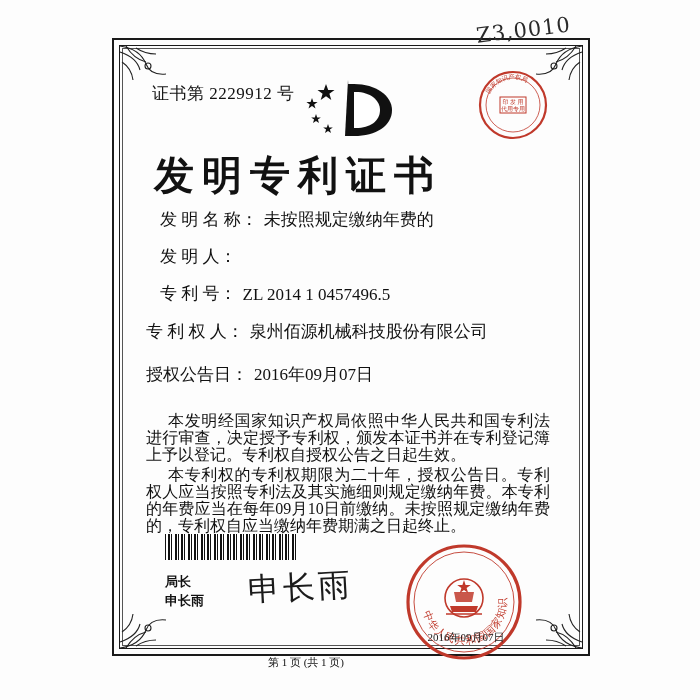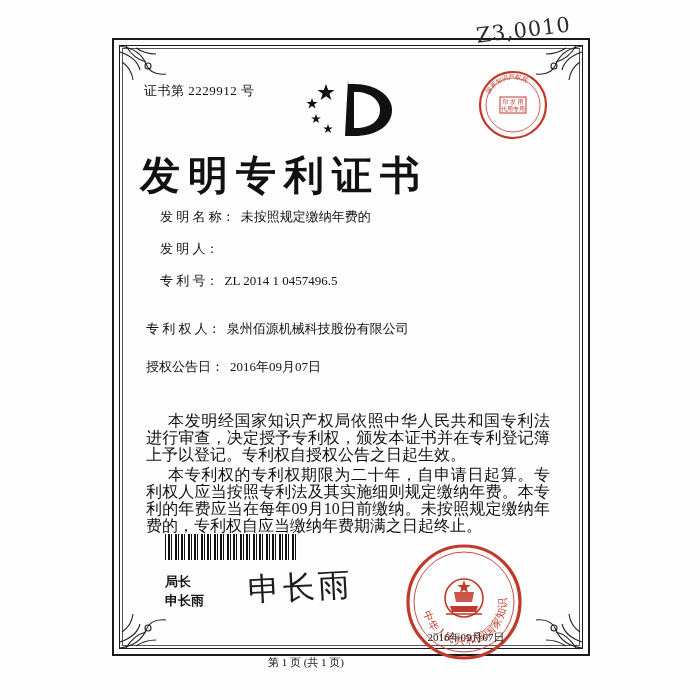--- a/index.html
+++ b/index.html
@@ -81,23 +81,23 @@
     left: 476px;
     top: 68px;
     width: 74px;
     height: 74px;
   }
   .seal-top svg { width: 74px; height: 74px; display: block; }
 
   
   .cert-no {
     position: absolute;
-    left: 144px;
+    left: 152px;
     top: 82px;
-    font-size: 13px;
+    font-size: 17px;
     letter-spacing: 0.5px;
   }
 
   
   .emblem {
     position: absolute;
     left: 296px;
     top: 78px;
     width: 104px;
     height: 62px;
@@ -108,34 +108,35 @@
   .doc-title {
     position: absolute;
     left: 0;
     top: 148px;
     width: 568px;
     text-align: center;
     font-size: 40px;
     font-weight: bold;
     letter-spacing: 8px;
     font-family: "Liberation Serif", "DejaVu Serif", serif;
+    padding-left: 14px;
   }
 
   
   .fields {
     position: absolute;
     left: 160px;
     top: 208px;
     width: 400px;
   }
   .field-row {
     display: flex;
-    align-items: center;
+    align-items: flex-end;
     margin-bottom: 14px;
-    font-size: 13px;
+    font-size: 17px;
   }
   .field-label {
     white-space: pre;
     flex: 0 0 auto;
   }
   .field-value {
     margin-left: 6px;
     flex: 1 1 auto;
   }
 
@@ -325,21 +326,21 @@
       <span class="field-value">泉州佰源机械科技股份有限公司</span>
     </div>
     <div class="field-row">
       <span class="field-label">授权公告日：</span>
       <span class="field-value">2016年09月07日</span>
     </div>
   </div>
 
   <div class="body-text">
     <p>本发明经国家知识产权局依照中华人民共和国专利法进行审查，决定授予专利权，颁发本证书并在专利登记簿上予以登记。专利权自授权公告之日起生效。</p>
-    <p>本专利权的专利权期限为二十年，自申请日起算。专利权人应当按照专利法及其实施细则规定缴纳年费。本专利的年费应当在每年09月10日前缴纳。未按照规定缴纳年费的，专利权自应当缴纳年费期满之日起终止。</p>
+    <p>本专利权的专利权期限为二十年，授权公告日。专利权人应当按照专利法及其实施细则规定缴纳年费。本专利的年费应当在每年09月10日前缴纳。未按照规定缴纳年费的，专利权自应当缴纳年费期满之日起终止。</p>
   </div>
 
   <div class="barcode"></div>
 
   <div class="sig-label">
     <div>局长</div>
     <div>申长雨</div>
   </div>
   <div class="sig-hand">申长雨</div>
 

